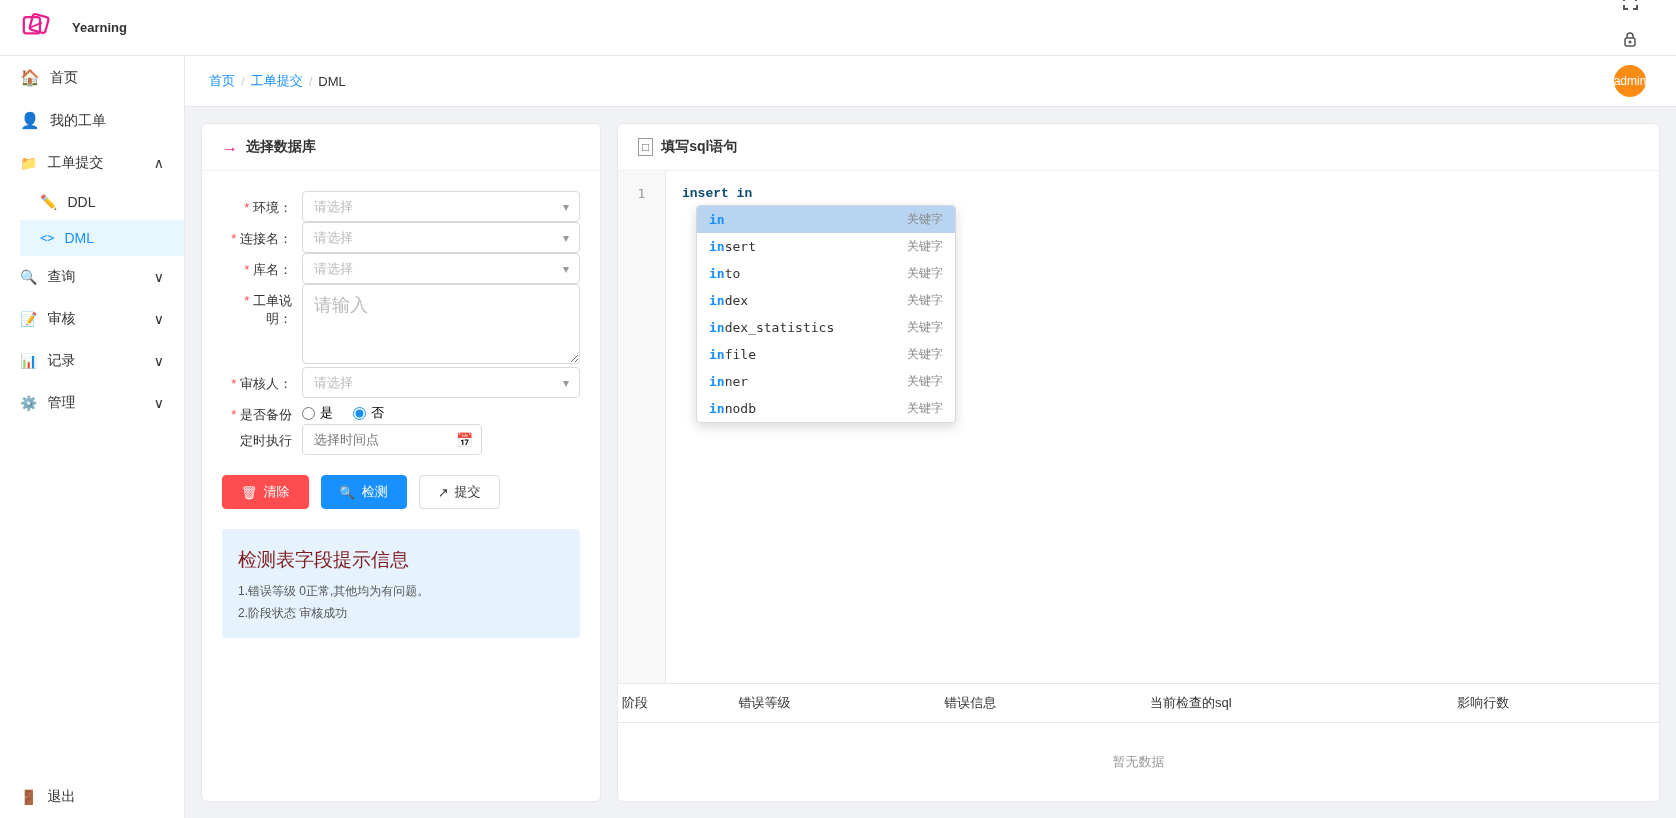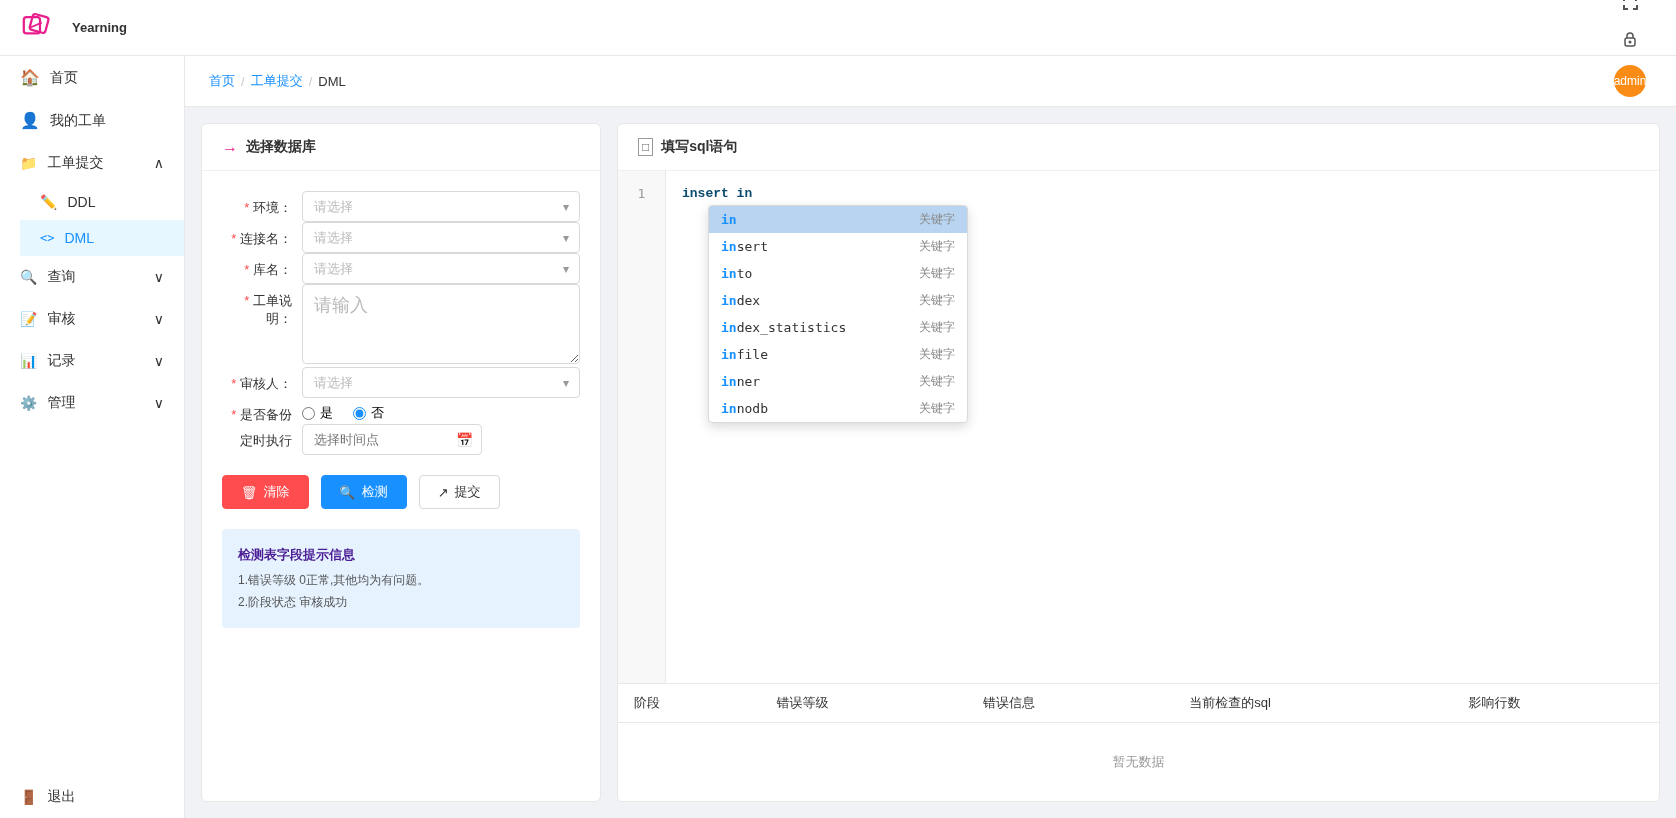--- a/index.html
+++ b/index.html
@@ -158,21 +158,21 @@
 
     
     .info-box {
       margin: 0 20px 20px;
       background: #e6f3ff;
       border-radius: 4px;
       padding: 14px 16px;
       font-size: 12px; color: #555;
       line-height: 1.8;
     }
-    .info-box-title { font-weight: 700; margin-bottom: 4px; color: #4c1d95; font-size: 13px; }
+    .info-box-title { font-weight: 400; margin-bottom: 4px; color: #7f1d1d; font-size: 19px; }
 
     
     .right-panel {
       flex: 1;
       background: #fff;
       border-radius: 6px;
       border: 1px solid #e8e8e8;
       display: flex; flex-direction: column;
       overflow: hidden;
     }
@@ -219,21 +219,21 @@
       overflow: auto;
       white-space: pre;
       outline: none;
     }
     .keyword { color: #0c4a6e; font-weight: 600; }
 
     
     .autocomplete {
       position: absolute;
       top: 34px;
-      left: 90px;
+      left: 78px;
       background: #fff;
       border: 1px solid #d9d9d9;
       border-radius: 4px;
       box-shadow: 0 4px 12px rgba(0,0,0,0.15);
       z-index: 100;
       min-width: 260px;
       overflow: hidden;
     }
     .autocomplete-item {
       display: flex; align-items: center; justify-content: space-between;
@@ -253,21 +253,21 @@
       background: #fafafa;
     }
     .results-table {
       width: 100%;
       border-collapse: collapse;
       font-size: 13px;
     }
     .results-table th {
       background: #fff;
       border-bottom: 1px solid #e8e8e8;
-      padding: 10px 16px;
+      padding: 10px 4px;
       text-align: left;
       color: #333;
       font-weight: 500;
       white-space: nowrap;
     }
     .results-empty {
       text-align: center;
       padding: 30px;
       color: #999;
       font-size: 13px;

